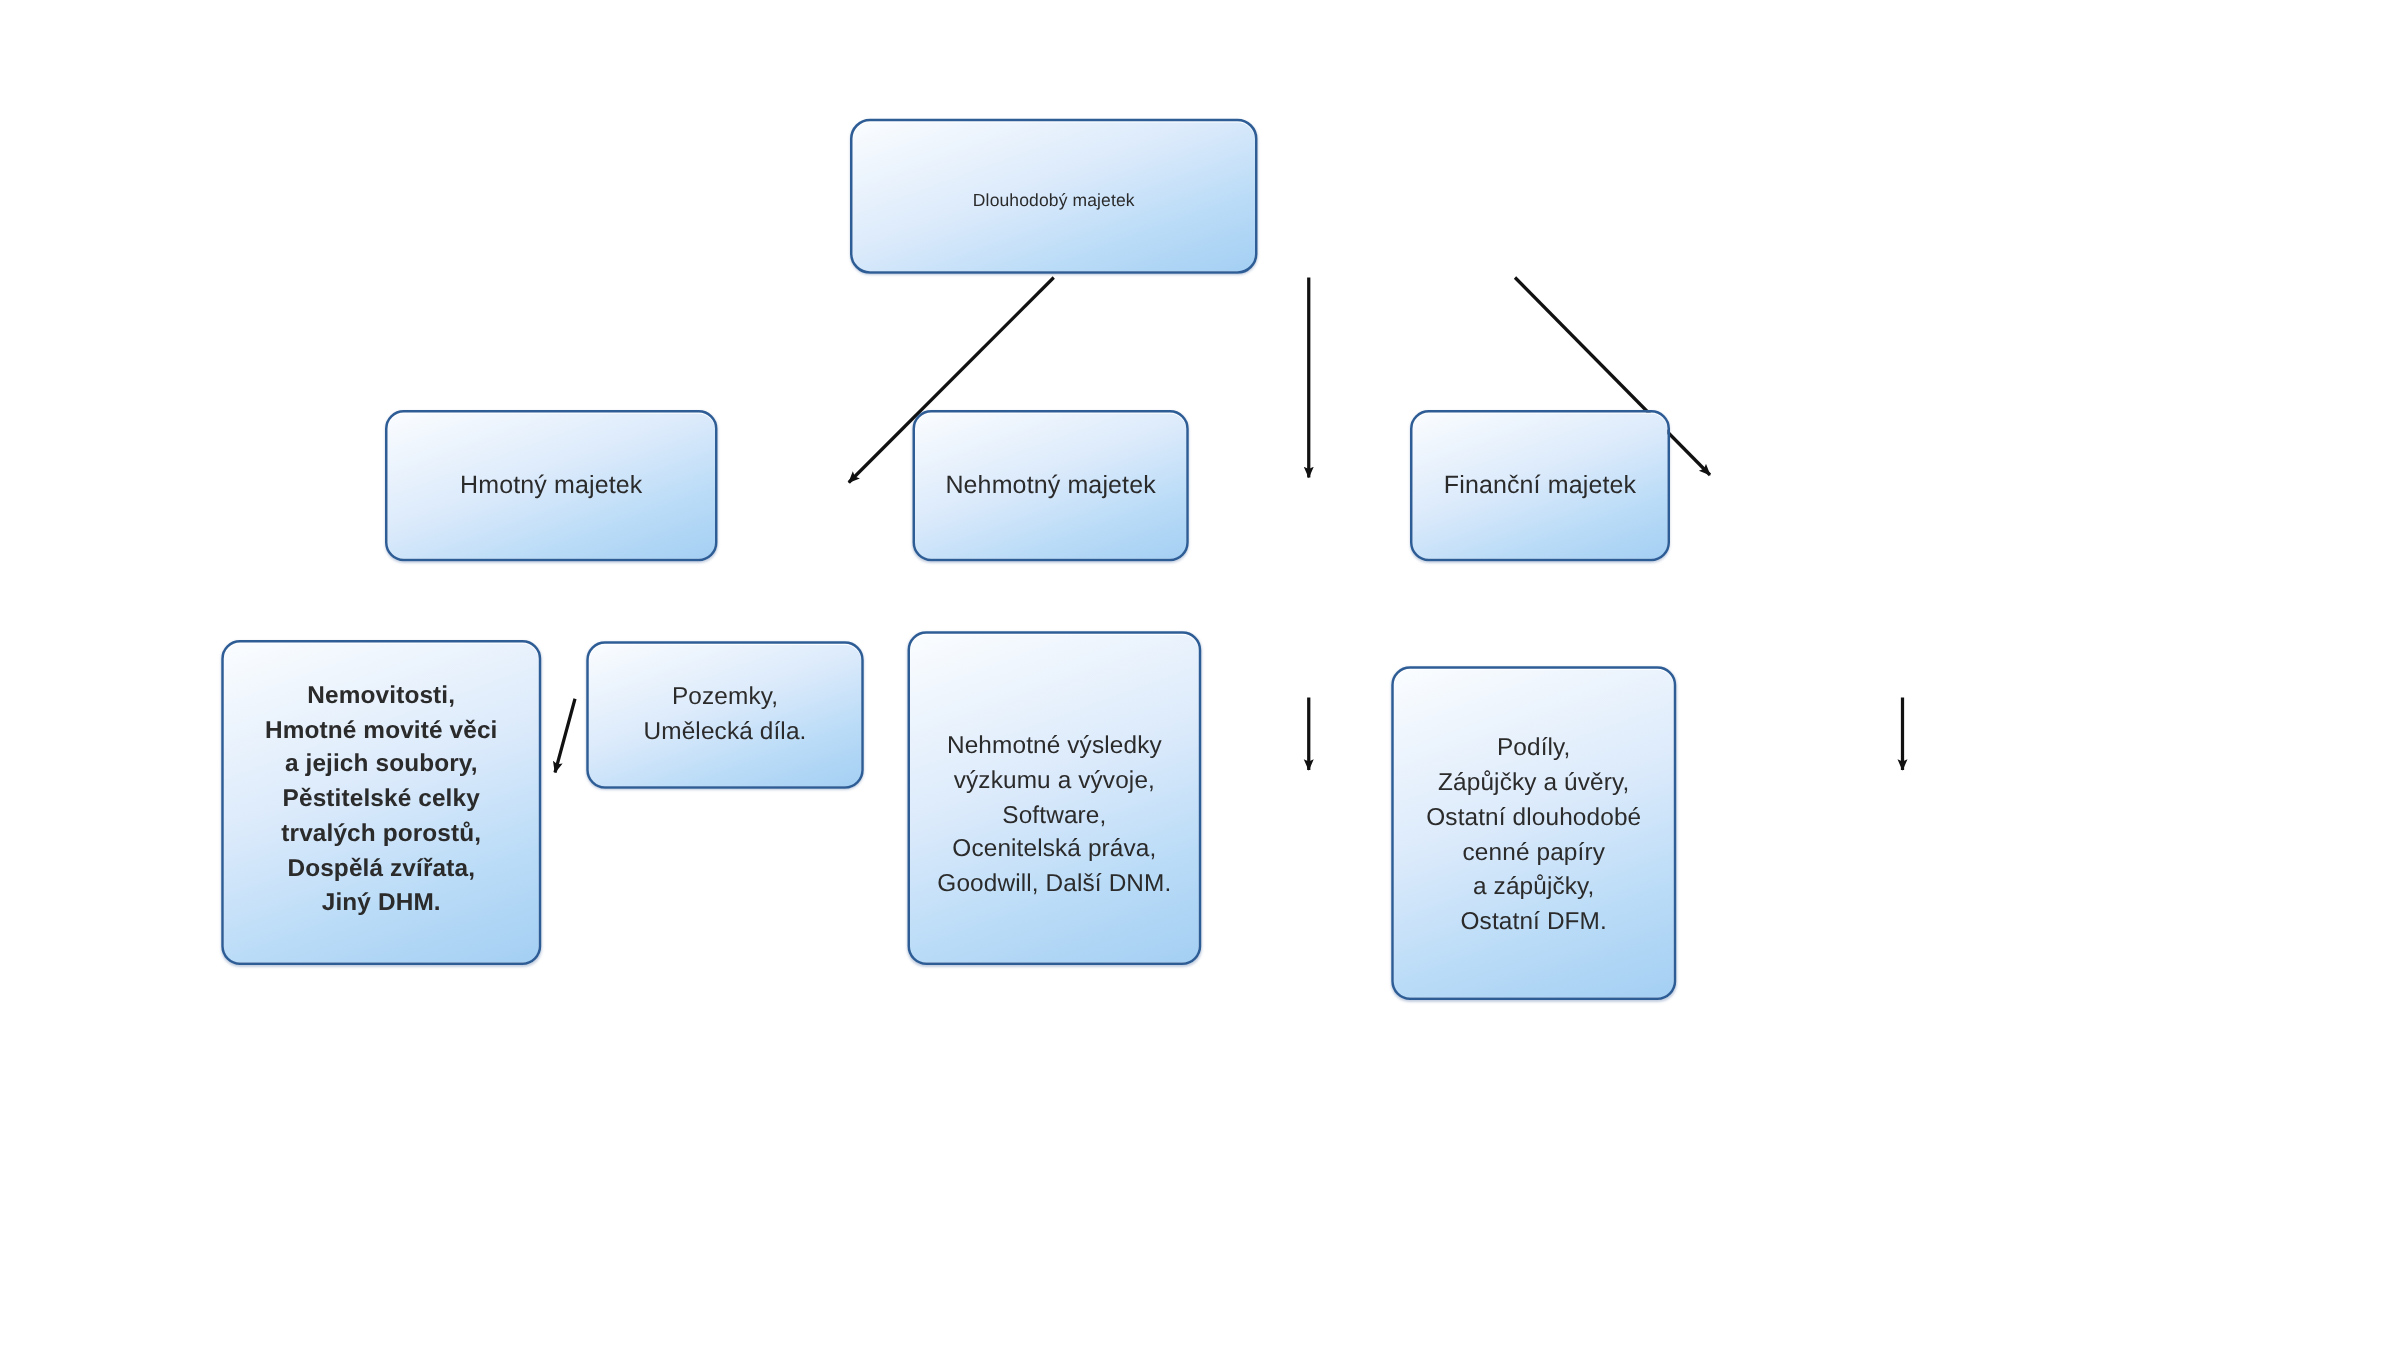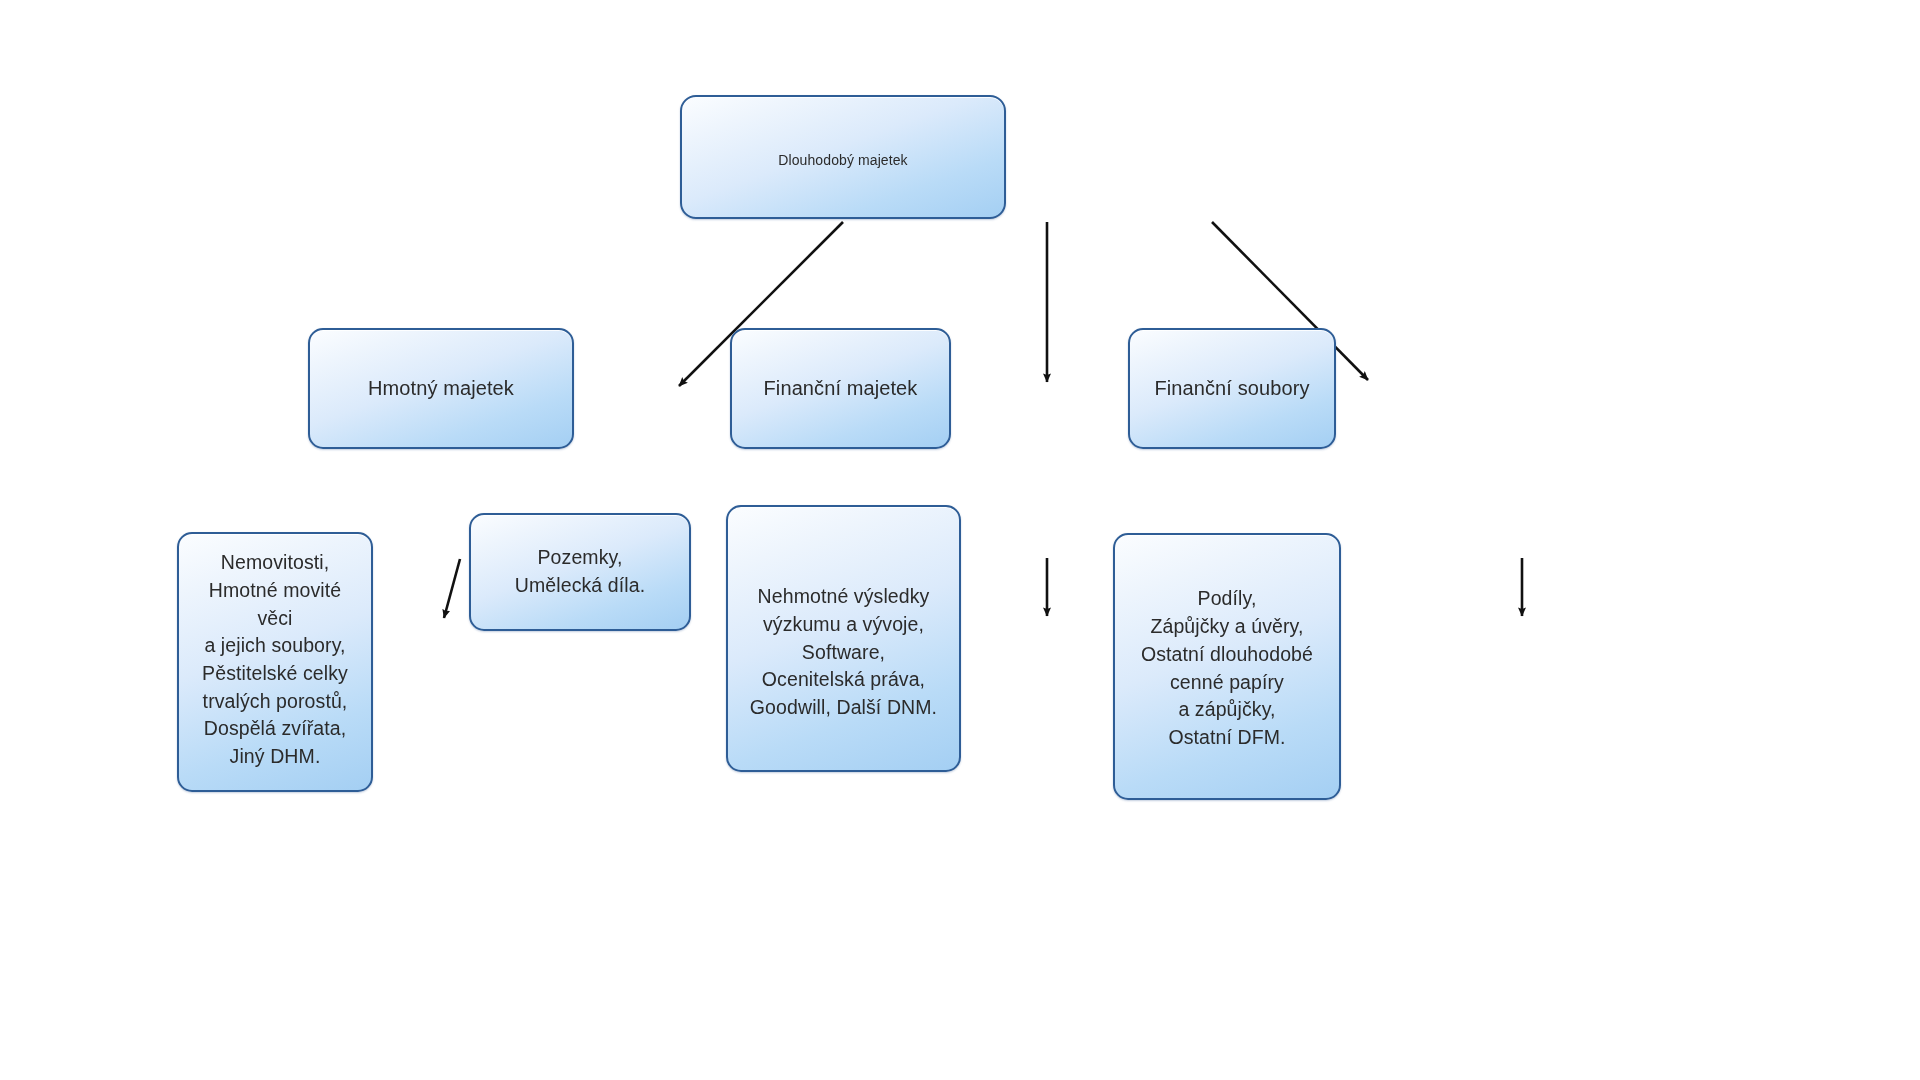--- a/index.html
+++ b/index.html
@@ -29,21 +29,21 @@
 
   .node-root{left:680px;top:95px;width:326px;height:124px;font-size:14px;border-radius:16px;}
   .node-root .txt{transform:translateY(4px);}
 
   .node-l1{top:328px;height:121px;font-size:20px;border-radius:15px;}
   .node-hm{left:308px;width:266px;}
   .node-nhm{left:730px;width:221px;}
   .node-fin{left:1128px;width:208px;}
 
   .node-leaf{font-size:19.5px;border-radius:15px;}
-  .leaf-a{left:177px;top:532px;width:196px;height:260px;}
+  .leaf-a{left:177px;top:512px;width:256px;height:260px;font-weight:bold;}
   .leaf-b{left:469px;top:513px;width:222px;height:118px;}
   .leaf-c{left:726px;top:505px;width:235px;height:267px;}
   .leaf-d{left:1113px;top:505px;width:228px;height:267px;margin-top:28px;}
 
   .leaf-a .txt{transform:translateY(-2px);}
   .leaf-c .txt{transform:translateY(14px);}
   .leaf-d .txt{transform:translateY(2px);}
 
   
   #edges{position:absolute;left:0;top:0;width:1920px;height:1080px;pointer-events:none;}
@@ -90,24 +90,24 @@
   </svg>
 
   <div class="node node-root">
     <span class="txt">Dlouhodobý majetek</span>
   </div>
 
   <div class="node node-l1 node-hm">
     <span class="txt">Hmotný majetek</span>
   </div>
   <div class="node node-l1 node-nhm">
-    <span class="txt">Finanční majetek</span>
+    <span class="txt">Nehmotný majetek</span>
   </div>
   <div class="node node-l1 node-fin">
-    <span class="txt">Finanční soubory</span>
+    <span class="txt">Finanční majetek</span>
   </div>
 
   <div class="node node-leaf leaf-a">
     <span class="txt">Nemovitosti,
 Hmotné movité věci
 a jejich soubory,
 Pěstitelské celky
 trvalých porostů,
 Dospělá zvířata,
 Jiný DHM.</span>

